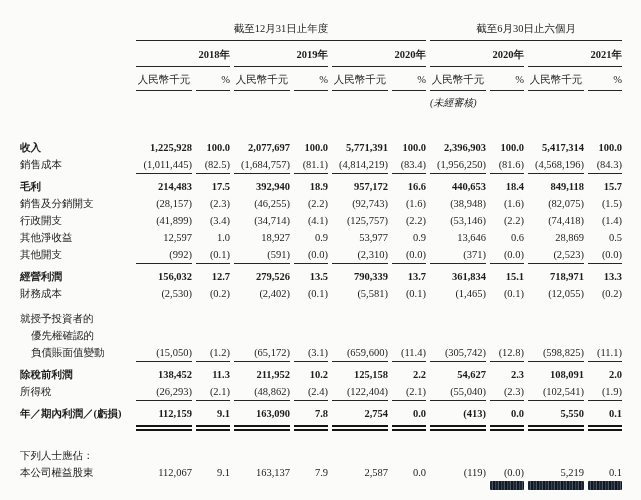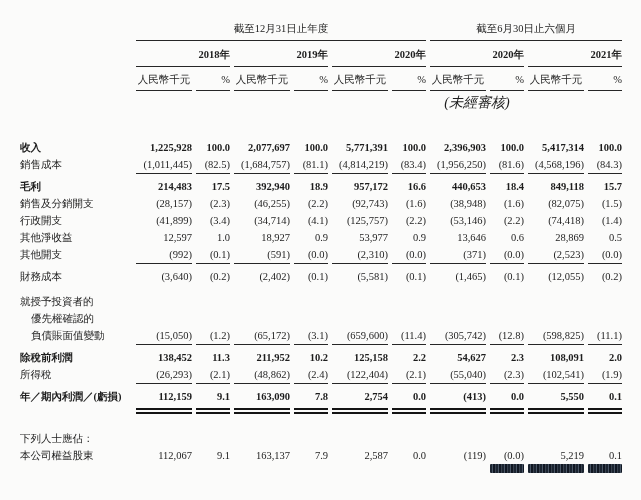--- a/index.html
+++ b/index.html
@@ -38,23 +38,23 @@
     text-align:center;
     border-bottom:1.3px solid #262626;
     padding:4px 0 2px 0;
   }
   .sub-pct {
     text-align:right;
     border-bottom:1.3px solid #262626;
     padding:4px 0 2px 0;
   }
   .unaudited {
-    text-align:center;
+    text-align:left;
     font-style:italic;
-    font-size:14px;
+    font-size:10px;
     padding-top:3px;
   }
   .rule-s { border-top:1.2px solid #262626; height:4px; }
   .rule-d { height:9px; }
   .rule-d .bar {
     border-top:2px solid #141414;
     border-bottom:2px solid #141414;
     height:2px;
     margin-top:2px;
   }
@@ -237,22 +237,35 @@
           <td class="rule-s"></td>
           <td class="rule-s"></td>
           <td class="rule-s"></td>
           <td class="rule-s"></td>
           <td class="rule-s"></td>
           <td class="rule-s"></td>
           <td class="rule-s"></td>
           <td class="rule-s"></td>
         </tr>
         <tr>
+          <td class="label bold">經營利潤</td>
+          <td class="num bold">156,032</td>
+          <td class="pct bold">12.7</td>
+          <td class="num bold">279,526</td>
+          <td class="pct bold">13.5</td>
+          <td class="num bold">790,339</td>
+          <td class="pct bold">13.7</td>
+          <td class="num bold">361,834</td>
+          <td class="pct bold">15.1</td>
+          <td class="num bold">718,971</td>
+          <td class="pct bold">13.3</td>
+        </tr>
+        <tr>
           <td class="label">財務成本</td>
-          <td class="num">(3,640)</td>
+          <td class="num">(2,530)</td>
           <td class="pct">(0.2)</td>
           <td class="num">(2,402)</td>
           <td class="pct">(0.1)</td>
           <td class="num">(5,581)</td>
           <td class="pct">(0.1)</td>
           <td class="num">(1,465)</td>
           <td class="pct">(0.1)</td>
           <td class="num">(12,055)</td>
           <td class="pct">(0.2)</td>
         </tr>

